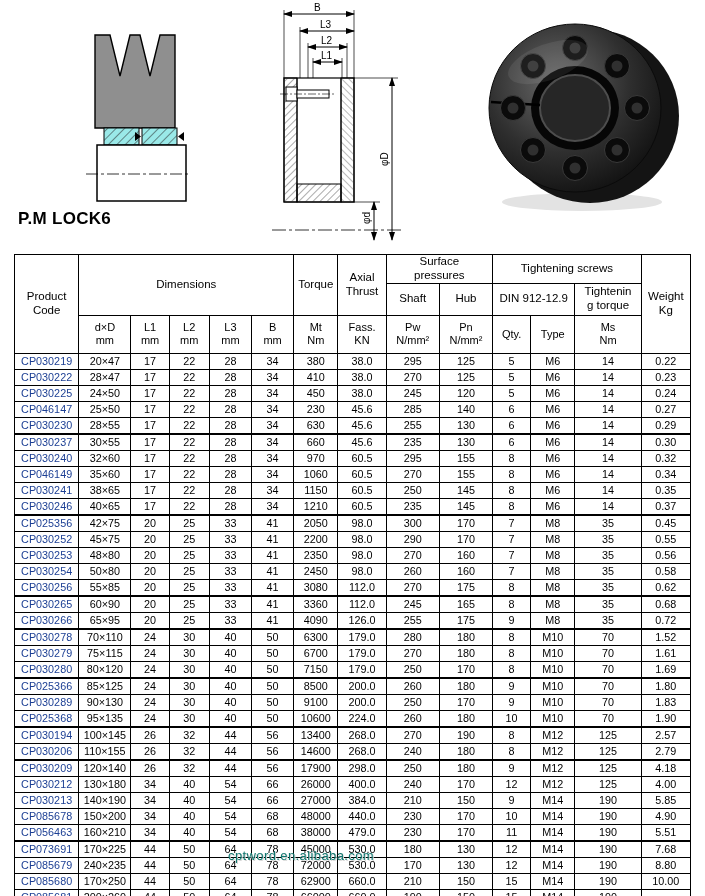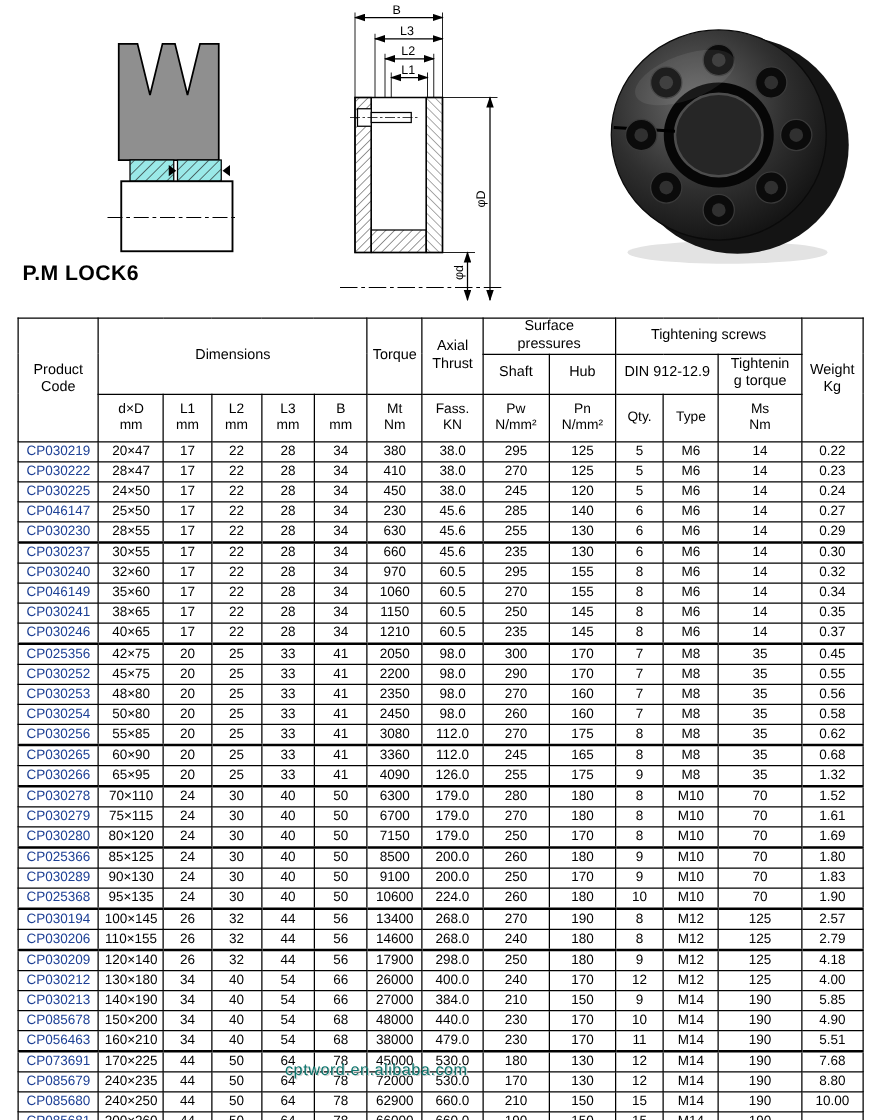--- a/index.html
+++ b/index.html
@@ -469,21 +469,21 @@
         <td>25</td>
         <td>33</td>
         <td>41</td>
         <td>4090</td>
         <td>126.0</td>
         <td>255</td>
         <td>175</td>
         <td>9</td>
         <td>M8</td>
         <td>35</td>
-        <td>1.32</td>
+        <td>0.72</td>
       </tr>
       <tr>
         <td class="code">CP030278</td>
         <td>70×110</td>
         <td>24</td>
         <td>30</td>
         <td>40</td>
         <td>50</td>
         <td>6300</td>
         <td>179.0</td>
@@ -713,21 +713,21 @@
         <td>530.0</td>
         <td>170</td>
         <td>130</td>
         <td>12</td>
         <td>M14</td>
         <td>190</td>
         <td>8.80</td>
       </tr>
       <tr>
         <td class="code">CP085680</td>
-        <td>240×250</td>
+        <td>170×250</td>
         <td>44</td>
         <td>50</td>
         <td>64</td>
         <td>78</td>
         <td>62900</td>
         <td>660.0</td>
         <td>210</td>
         <td>150</td>
         <td>15</td>
         <td>M14</td>

